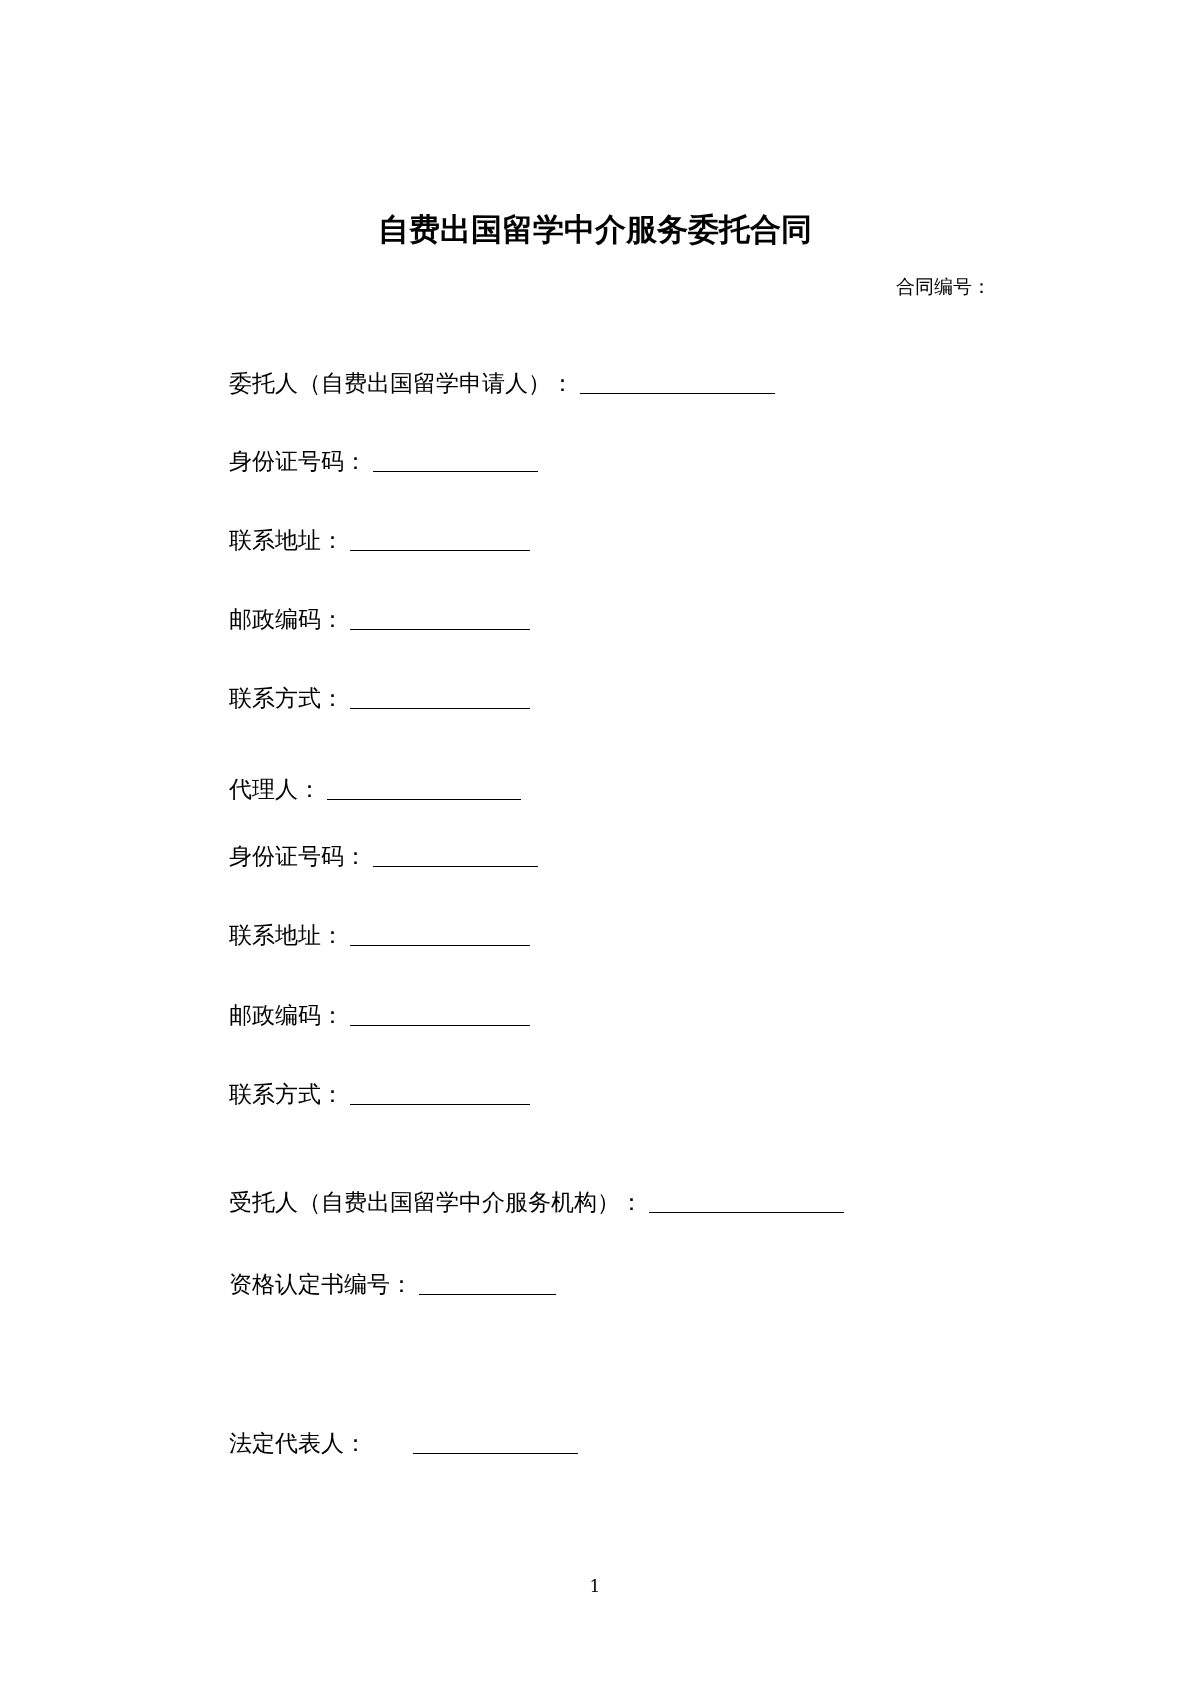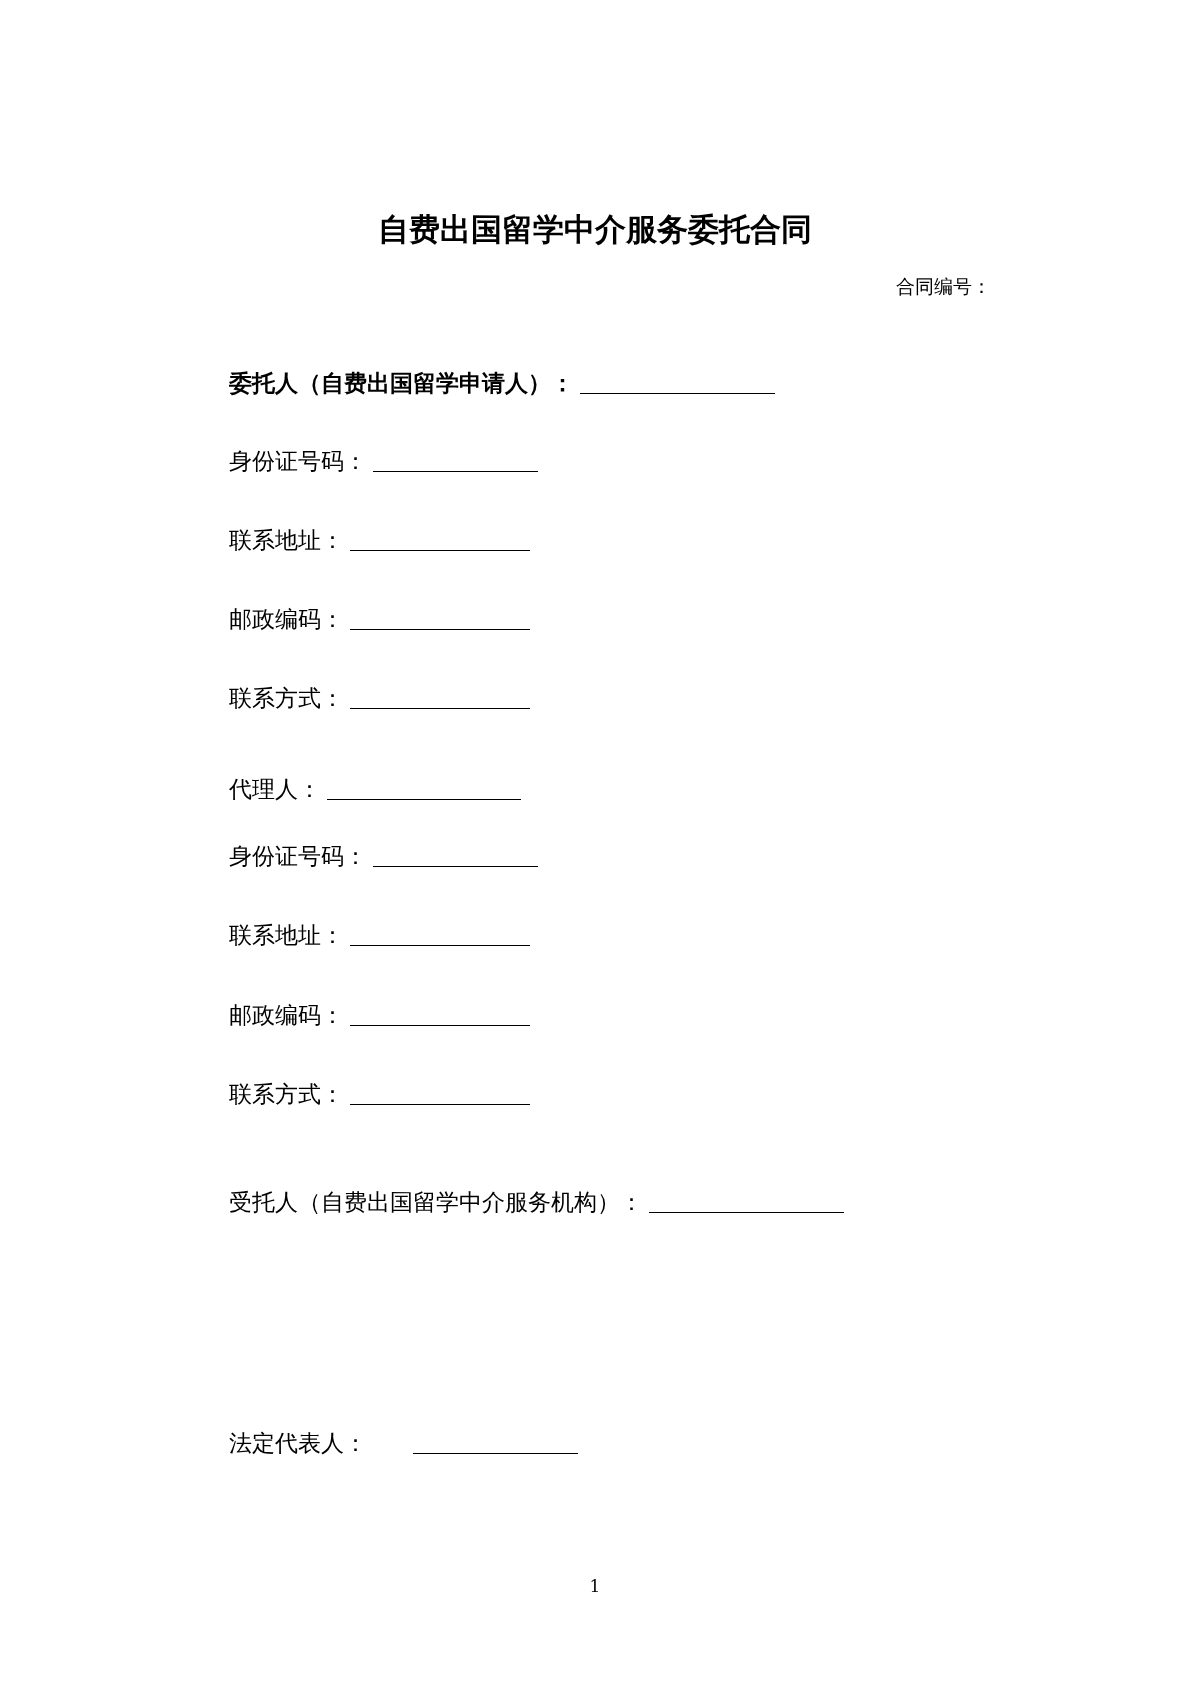--- a/index.html
+++ b/index.html
@@ -75,21 +75,21 @@
   </style>
 </head>
 <body>
 
 <div class="page">
 
   <div class="title">自费出国留学中介服务委托合同</div>
 
   <div class="contract-no">合同编号：</div>
 
-  <div class="field" style="top:364px;font-weight:bold;">
+  <div class="field" style="top:364px;">
     <span class="label">委托人（自费出国留学申请人）：</span>
     <span class="blank" style="width:195px;"></span>
   </div>
 
   <div class="field" style="top:442px;">
     <span class="label">身份证号码：</span>
     <span class="blank" style="width:165px;"></span>
   </div>
 
   <div class="field" style="top:521px;">
@@ -130,20 +130,24 @@
   <div class="field" style="top:1075px;">
     <span class="label">联系方式：</span>
     <span class="blank" style="width:180px;"></span>
   </div>
 
   <div class="field" style="top:1185px;align-items:center;">
     <span class="label">受托人（自费出国留学中介服务机构）：</span>
     <span class="blank" style="width:195px;"></span>
   </div>
 
+  <div class="field" style="top:1265px;">
+    <span class="label">资格认定书编号：</span>
+    <span class="blank" style="width:137px;"></span>
+  </div>
 
 
   <div class="field" style="top:1424px;gap:40px;">
     <span class="label">法定代表人：</span>
     <span class="blank" style="width:165px;"></span>
   </div>
 
   <div class="page-number">1</div>
 
 </div>

